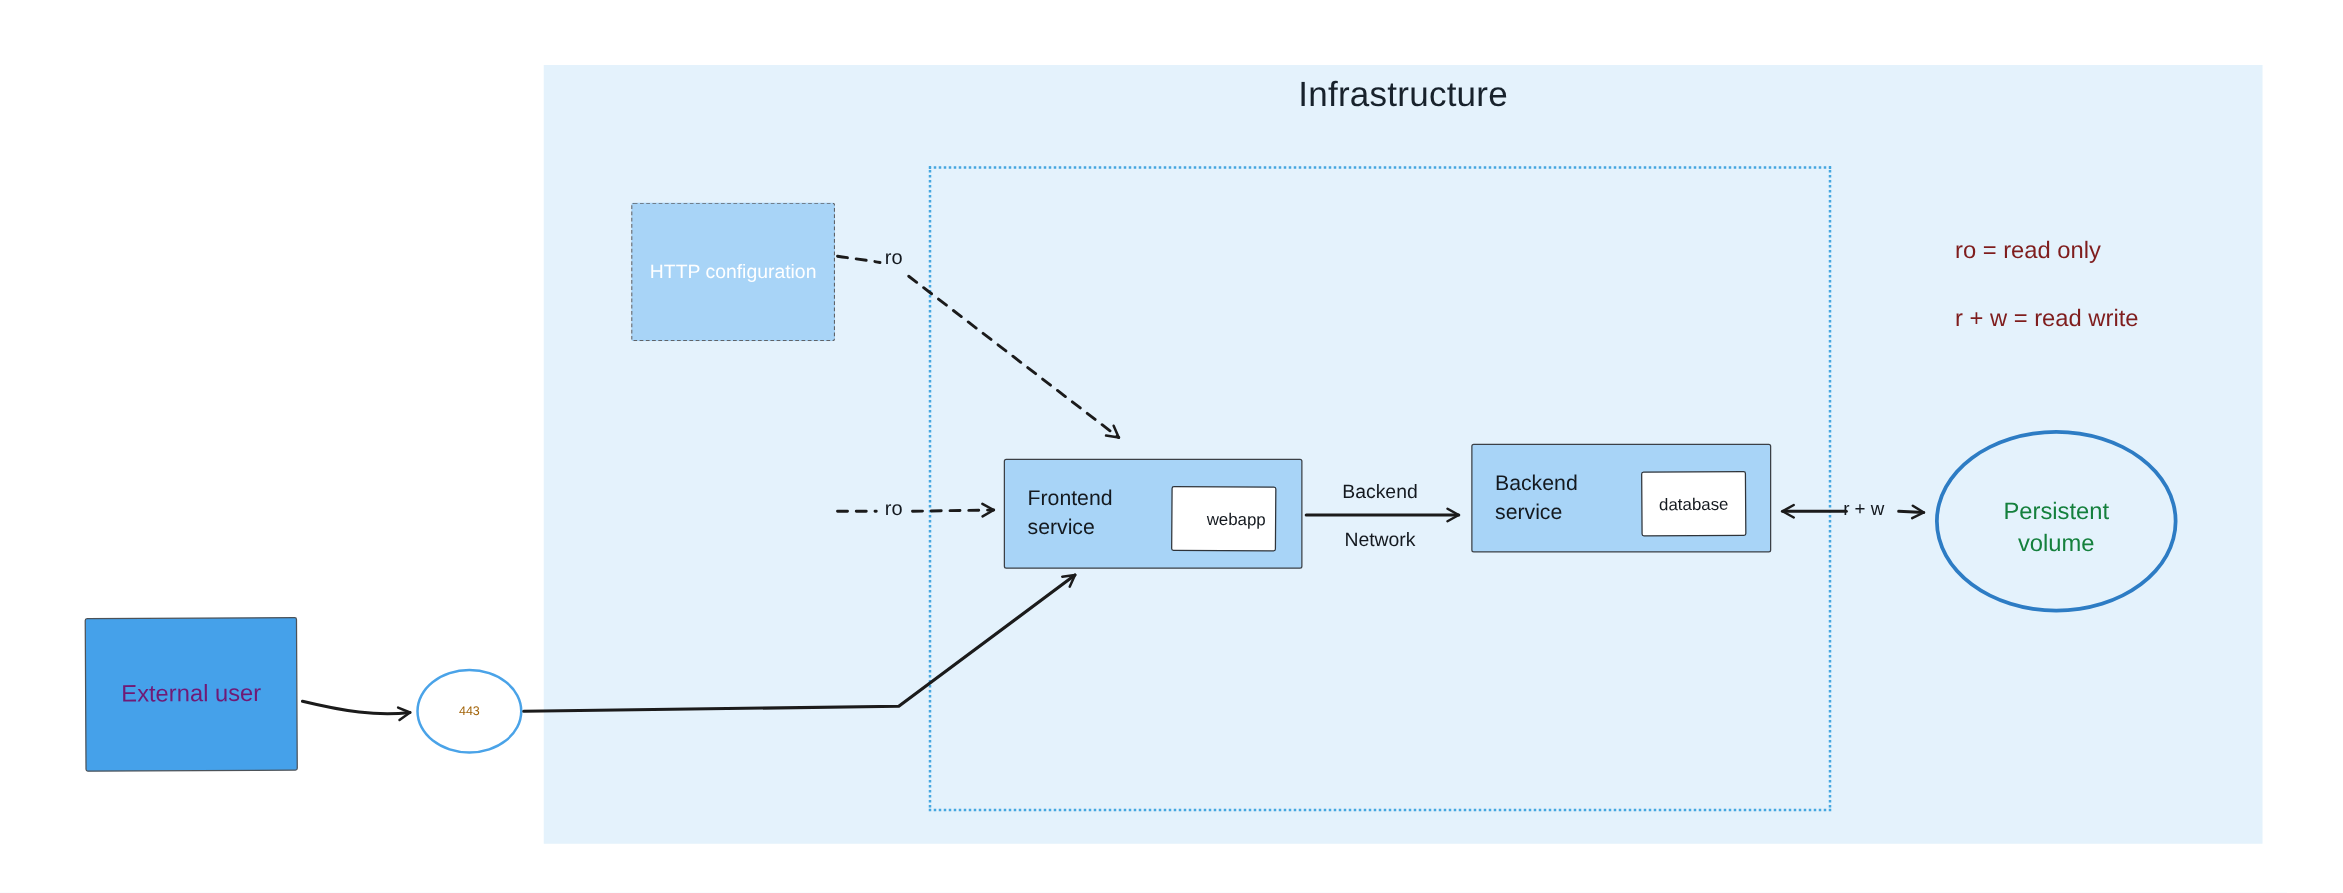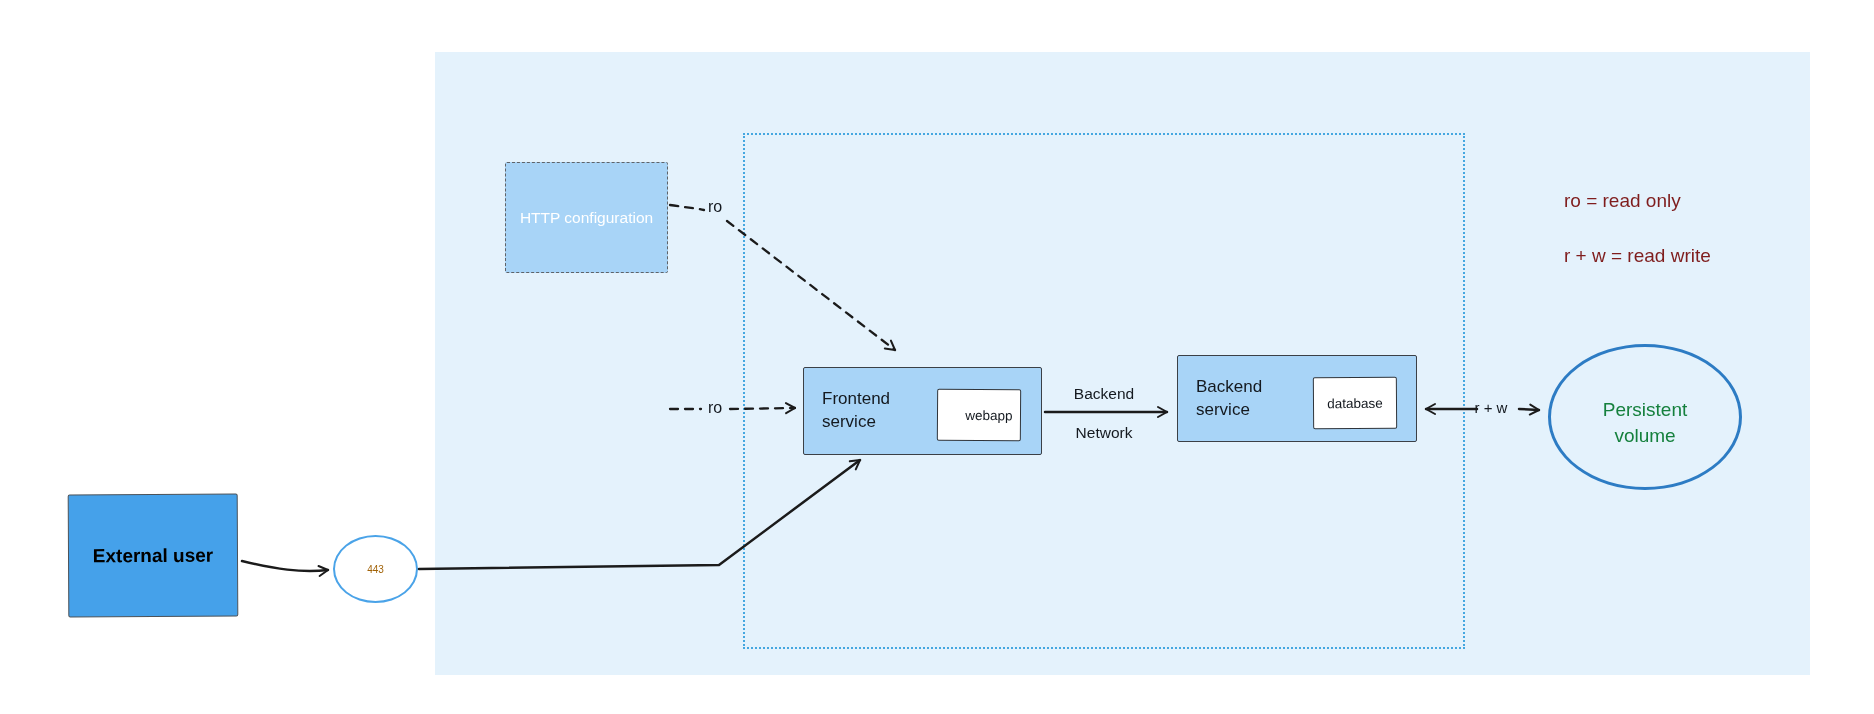--- a/index.html
+++ b/index.html
@@ -82,25 +82,24 @@
     justify-content: center;
     font-size: 13.5px;
     color: #14191f;
   }
 
   .external-user {
     left: 68px; top: 494px;
     width: 170px; height: 123px;
     background: #45a1ea;
     border: 1.6px solid #4c5258;
-    color: #000000;
+    color: #701a75;
     font-size: 19px;
     border-radius: 2px;
     transform: rotate(-0.3deg);
-    font-weight: bold;
   }
   .port-circle {
     left: 333px; top: 535px;
     width: 85px; height: 68px;
     background: #ffffff;
     border: 2.6px solid #4aa3e8;
     border-radius: 50%;
     font-size: 10px;
     color: #a16207;
     text-align: center;
@@ -170,20 +169,21 @@
     stroke-linecap: round;
   }
 </style>
 </head>
 <body>
 
 <div id="canvas">
 
   <div class="infra-bg"></div>
 
+  <div class="diagram-title">Infrastructure</div>
 
   <div class="network-zone"></div>
 
   <svg id="arrows" viewBox="0 0 1874 714" xmlns="http://www.w3.org/2000/svg">
     <defs>
       <marker id="ah" viewBox="0 0 14 14" markerWidth="14" markerHeight="14" refX="12" refY="7" orient="auto" markerUnits="userSpaceOnUse">
         <polyline points="3,2 12,7 3,12" fill="none" stroke="#1b1b1b" stroke-width="2" stroke-linecap="round" stroke-linejoin="round"></polyline>
       </marker>
     </defs>
 

